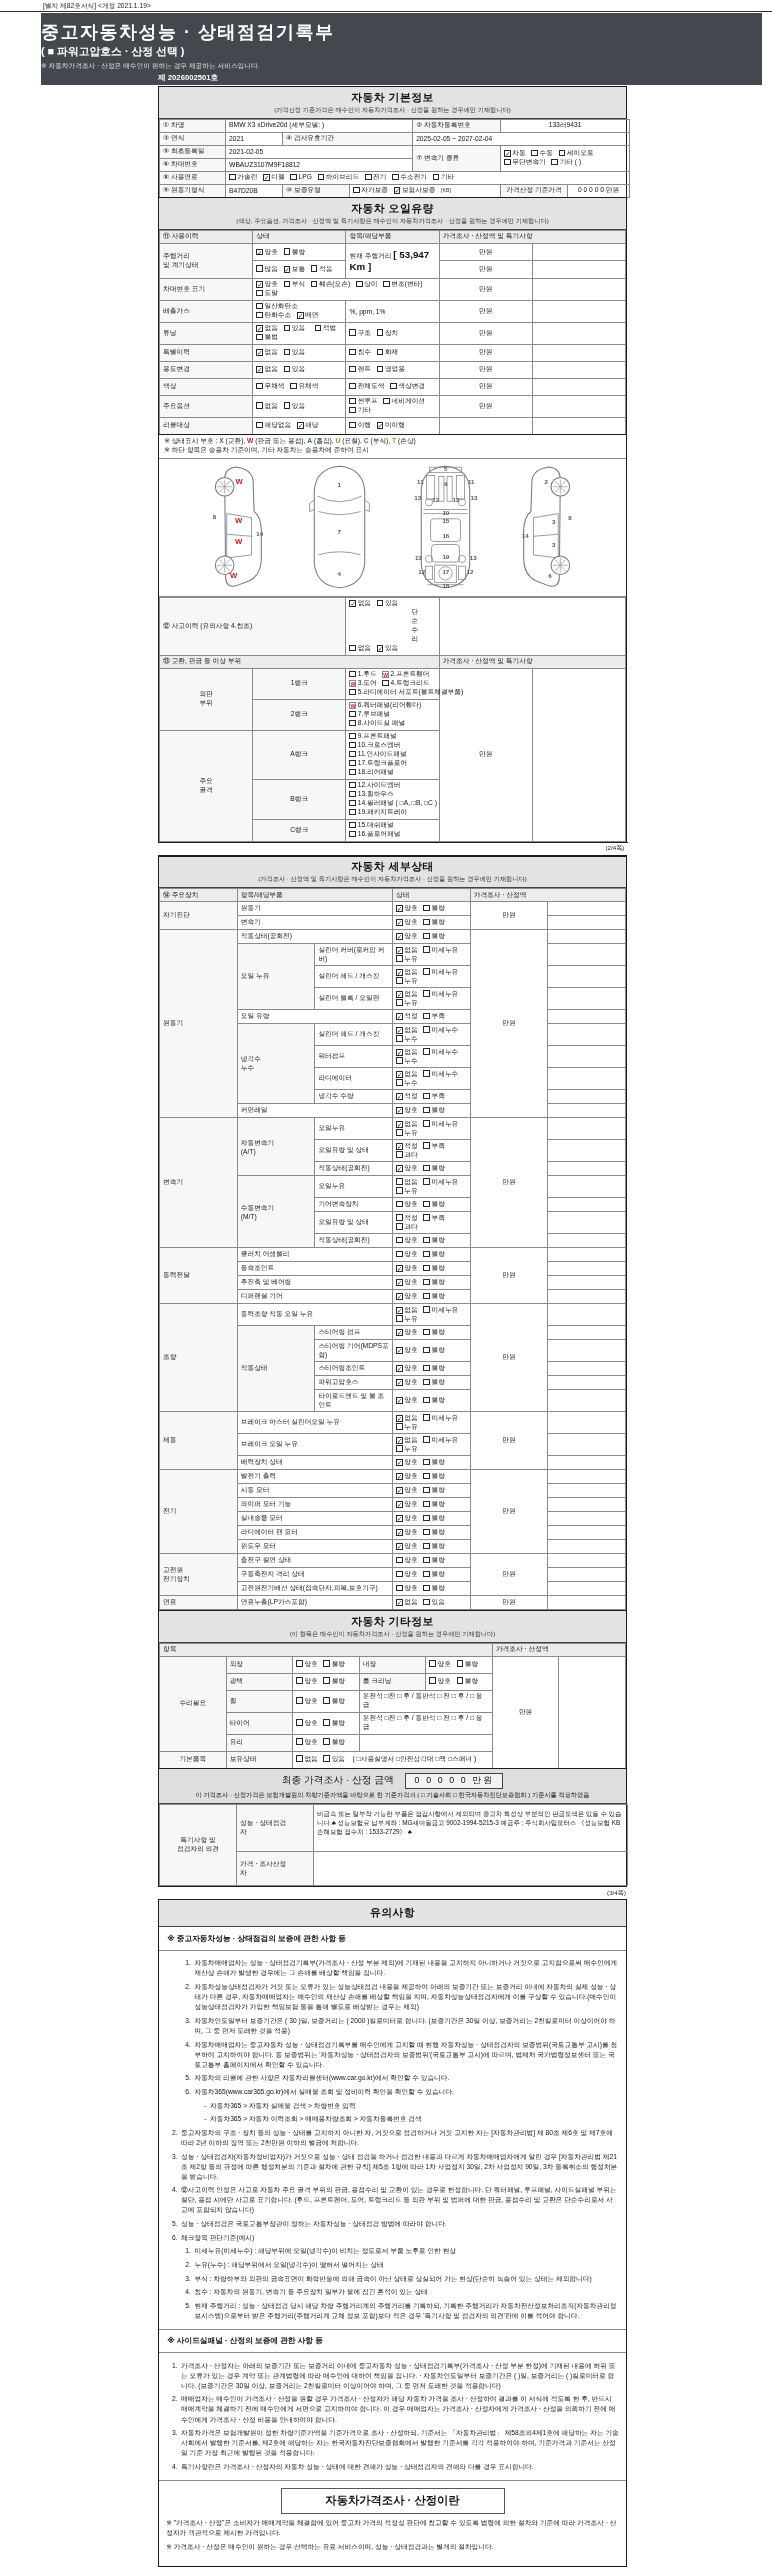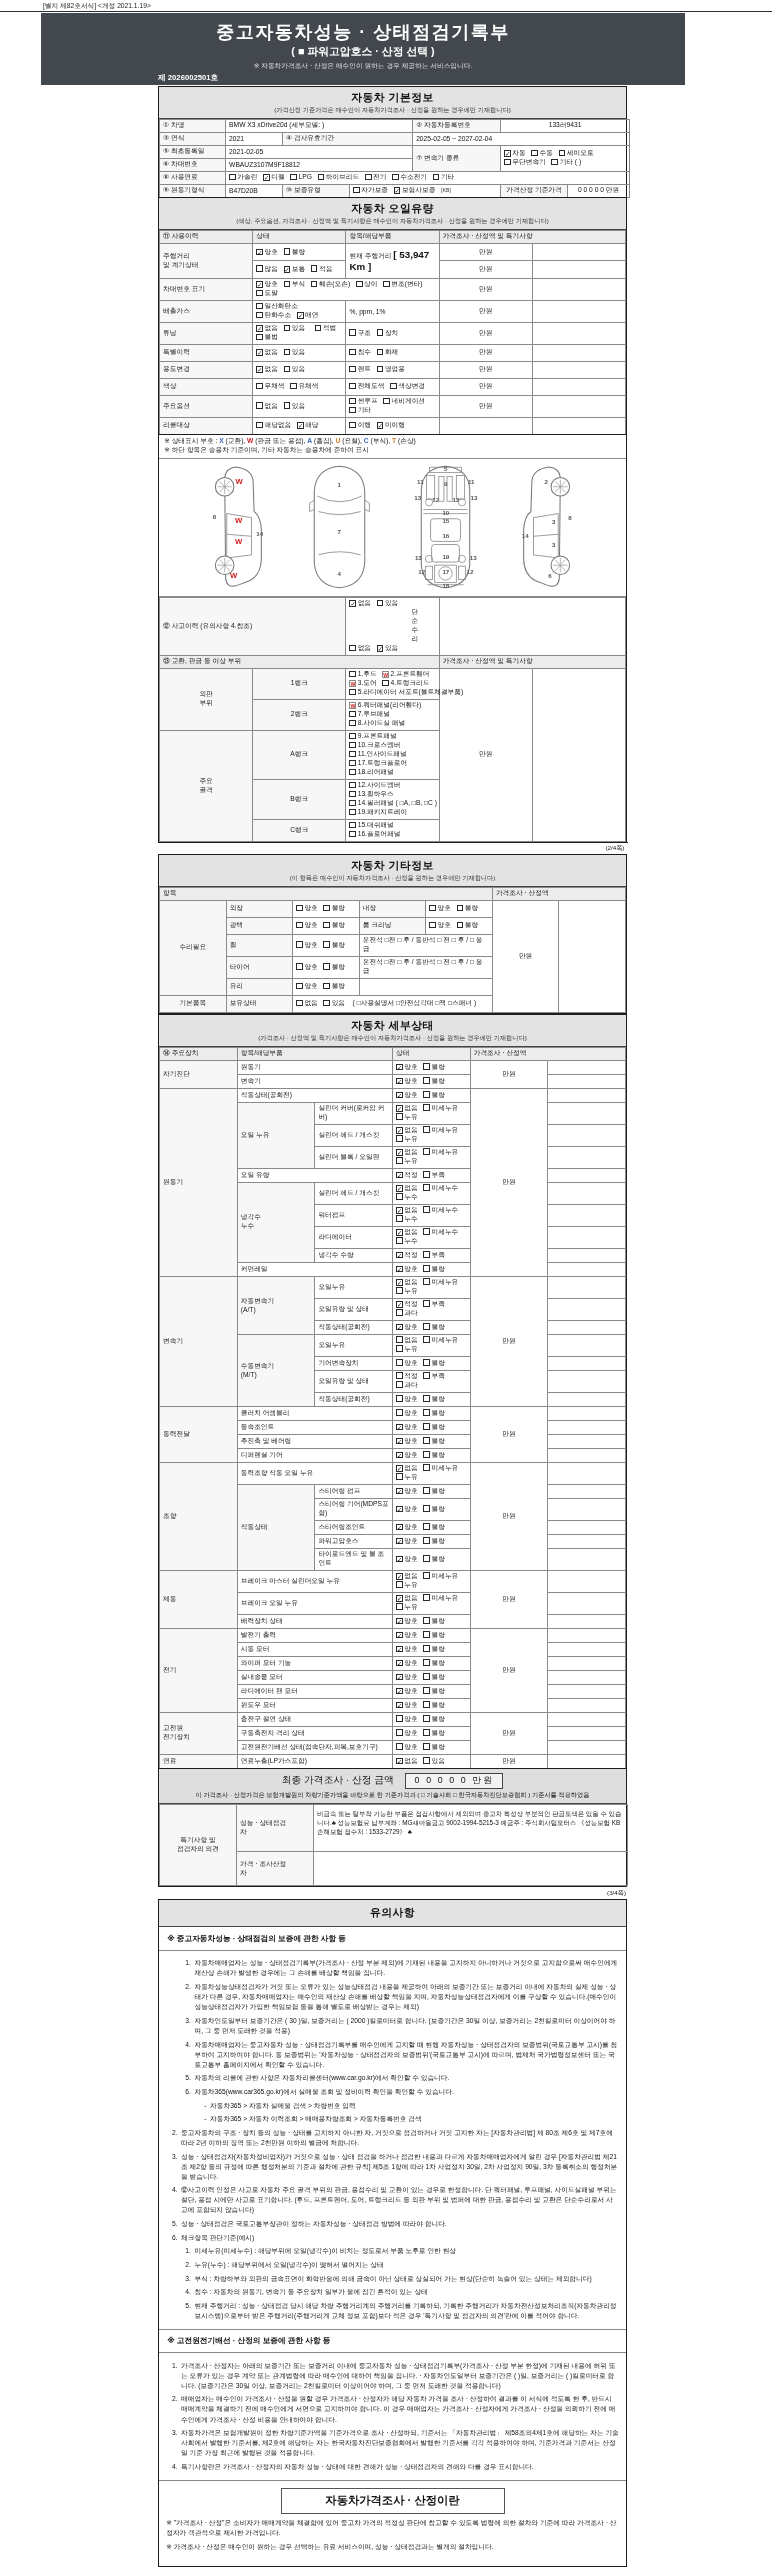--- a/index.html
+++ b/index.html
@@ -1,20 +1,20 @@
 <!DOCTYPE html>
 <html style="font-size:8.2px"><head>
 <meta charset="utf-8">
 <style>
   html,body{margin:0;padding:0}
   body{width:773px;height:2576px;position:relative;overflow:hidden;background:#fff;
        font-family:"Liberation Sans","DejaVu Sans",sans-serif;color:#111;-webkit-font-smoothing:antialiased}
   .topnote{position:absolute;top:1.5px;left:43px;font-size:6.7px;color:#222}
   .topline{position:absolute;top:10.8px;left:0;width:773px;height:0;border-top:1.5px solid #2b2e31}
-  .band{position:absolute;top:13.4px;left:41px;width:644px;height:72px;background:#43484e;color:#fff;text-align:center}
+  .band{position:absolute;top:13.4px;left:41px;width:721px;height:72px;background:#43484e;color:#fff;}
   .band .t1{font-size:18px;font-weight:bold;letter-spacing:1.5px;margin-top:6.2px}
   .band .t2{font-size:10.8px;font-weight:bold;margin-top:1.5px}
   .band .t3{font-size:6.7px;color:#e2e2e2;margin-top:2.6px}
   .band .docno{position:absolute;left:117px;bottom:2.1px;font-size:7.7px;font-weight:bold}
   .doc{position:absolute;left:158px;top:86px;width:469px}
   .box{border:1.5px solid #1c1c1c;border-top-width:1px;background:#fff;margin-bottom:0}
   .box + .box{border-top-width:1.5px;margin-top:-1.5px}
   .sechead{background:#e3e3e3;text-align:center;padding:3.6px 0 3.1px;border-bottom:0.5px solid #444}
   .sechead .t{font-size:10.8px;font-weight:bold;letter-spacing:0.5px}
   .sechead .n{font-size:6.2px;color:#333;margin-top:1px}
@@ -326,20 +326,274 @@
           </tr>
           <tr>
             <td class="lbl ctr">C랭크</td>
             <td><span class="opt"><span class="cb"></span>15.대쉬패널</span><span class="opt"><span class="cb"></span>16.플로어패널</span></td>
           </tr>
         </tbody>
       </table>
     <div class="marker" style="border-top:1.5px solid #1c1c1c;margin:0 -1.5px;padding-right:3.1px;background:#fff">(2/4쪽)</div>
   </div>
 
+  <div class="box" style="margin-top:0">
+    <div class="sechead">
+      <div class="t">자동차 세부상태</div>
+      <div class="n">(가격조사 · 산정액 및 특기사항은 매수인이 자동차가격조사 · 산정을 원하는 경우에만 기재합니다)</div>
+    </div>
+    <table id="detail-table">
+        <tbody>
+          <tr>
+    <td class="hd">⑭ 주요장치</td>
+            <td class="hd" colspan="2">항목/해당부품</td>
+    <td class="hd">상태</td>
+            <td class="hd" colspan="2">가격조사 · 산정액</td>
+          </tr>
+          <tr style="height:14px">
+            <td class="lbl" rowspan="2" style="white-space:pre-line">자기진단</td>
+            <td colspan="2">원동기</td>
+            <td><span class="opt"><span class="cb ck"></span>양호</span><span class="opt"><span class="cb"></span>불량</span></td>
+            <td class="ctr" rowspan="2">만원</td>
+            <td></td>
+          </tr>
+          <tr style="height:14px">
+            <td colspan="2">변속기</td>
+            <td><span class="opt"><span class="cb ck"></span>양호</span><span class="opt"><span class="cb"></span>불량</span></td>
+            <td></td>
+          </tr>
+          <tr style="height:14px">
+            <td class="lbl" rowspan="10" style="white-space:pre-line">원동기</td>
+            <td colspan="2">작동상태(공회전)</td>
+            <td><span class="opt"><span class="cb ck"></span>양호</span><span class="opt"><span class="cb"></span>불량</span></td>
+            <td class="ctr" rowspan="10">만원</td>
+            <td></td>
+          </tr>
+          <tr style="height:14px">
+            <td class="lbl" rowspan="3" style="white-space:pre-line">오일 누유</td>
+            <td>실린더 커버(로커암 커버)</td>
+            <td><span class="opt"><span class="cb ck"></span>없음</span><span class="opt"><span class="cb"></span>미세누유</span><span class="opt"><span class="cb"></span>누유</span></td>
+            <td></td>
+          </tr>
+          <tr style="height:14px">
+            <td>실린더 헤드 / 개스킷</td>
+            <td><span class="opt"><span class="cb ck"></span>없음</span><span class="opt"><span class="cb"></span>미세누유</span><span class="opt"><span class="cb"></span>누유</span></td>
+            <td></td>
+          </tr>
+          <tr style="height:14px">
+            <td>실린더 블록 / 오일팬</td>
+            <td><span class="opt"><span class="cb ck"></span>없음</span><span class="opt"><span class="cb"></span>미세누유</span><span class="opt"><span class="cb"></span>누유</span></td>
+            <td></td>
+          </tr>
+          <tr style="height:14px">
+            <td colspan="2">오일 유량</td>
+            <td><span class="opt"><span class="cb ck"></span>적정</span><span class="opt"><span class="cb"></span>부족</span></td>
+            <td></td>
+          </tr>
+          <tr style="height:14px">
+            <td class="lbl" rowspan="4" style="white-space:pre-line">냉각수
+누수</td>
+            <td>실린더 헤드 / 개스킷</td>
+            <td><span class="opt"><span class="cb ck"></span>없음</span><span class="opt"><span class="cb"></span>미세누수</span><span class="opt"><span class="cb"></span>누수</span></td>
+            <td></td>
+          </tr>
+          <tr style="height:14px">
+            <td>워터펌프</td>
+            <td><span class="opt"><span class="cb ck"></span>없음</span><span class="opt"><span class="cb"></span>미세누수</span><span class="opt"><span class="cb"></span>누수</span></td>
+            <td></td>
+          </tr>
+          <tr style="height:14px">
+            <td>라디에이터</td>
+            <td><span class="opt"><span class="cb ck"></span>없음</span><span class="opt"><span class="cb"></span>미세누수</span><span class="opt"><span class="cb"></span>누수</span></td>
+            <td></td>
+          </tr>
+          <tr style="height:14px">
+            <td>냉각수 수량</td>
+            <td><span class="opt"><span class="cb ck"></span>적정</span><span class="opt"><span class="cb"></span>부족</span></td>
+            <td></td>
+          </tr>
+          <tr style="height:14px">
+            <td colspan="2">커먼레일</td>
+            <td><span class="opt"><span class="cb ck"></span>양호</span><span class="opt"><span class="cb"></span>불량</span></td>
+            <td></td>
+          </tr>
+          <tr style="height:14px">
+            <td class="lbl" rowspan="7" style="white-space:pre-line">변속기</td>
+            <td class="lbl" rowspan="3" style="white-space:pre-line">자동변속기
+(A/T)</td>
+            <td>오일누유</td>
+            <td><span class="opt"><span class="cb ck"></span>없음</span><span class="opt"><span class="cb"></span>미세누유</span><span class="opt"><span class="cb"></span>누유</span></td>
+            <td class="ctr" rowspan="7">만원</td>
+            <td></td>
+          </tr>
+          <tr style="height:14px">
+            <td>오일유량 및 상태</td>
+            <td><span class="opt"><span class="cb ck"></span>적정</span><span class="opt"><span class="cb"></span>부족</span><span class="opt"><span class="cb"></span>과다</span></td>
+            <td></td>
+          </tr>
+          <tr style="height:14px">
+            <td>작동상태(공회전)</td>
+            <td><span class="opt"><span class="cb ck"></span>양호</span><span class="opt"><span class="cb"></span>불량</span></td>
+            <td></td>
+          </tr>
+          <tr style="height:14px">
+            <td class="lbl" rowspan="4" style="white-space:pre-line">수동변속기
+(M/T)</td>
+            <td>오일누유</td>
+            <td><span class="opt"><span class="cb"></span>없음</span><span class="opt"><span class="cb"></span>미세누유</span><span class="opt"><span class="cb"></span>누유</span></td>
+            <td></td>
+          </tr>
+          <tr style="height:14px">
+            <td>기어변속장치</td>
+            <td><span class="opt"><span class="cb"></span>양호</span><span class="opt"><span class="cb"></span>불량</span></td>
+            <td></td>
+          </tr>
+          <tr style="height:14px">
+            <td>오일유량 및 상태</td>
+            <td><span class="opt"><span class="cb"></span>적정</span><span class="opt"><span class="cb"></span>부족</span><span class="opt"><span class="cb"></span>과다</span></td>
+            <td></td>
+          </tr>
+          <tr style="height:14px">
+            <td>작동상태(공회전)</td>
+            <td><span class="opt"><span class="cb"></span>양호</span><span class="opt"><span class="cb"></span>불량</span></td>
+            <td></td>
+          </tr>
+          <tr style="height:14px">
+            <td class="lbl" rowspan="4" style="white-space:pre-line">동력전달</td>
+            <td colspan="2">클러치 어셈블리</td>
+            <td><span class="opt"><span class="cb"></span>양호</span><span class="opt"><span class="cb"></span>불량</span></td>
+            <td class="ctr" rowspan="4">만원</td>
+            <td></td>
+          </tr>
+          <tr style="height:14px">
+            <td colspan="2">등속조인트</td>
+            <td><span class="opt"><span class="cb ck"></span>양호</span><span class="opt"><span class="cb"></span>불량</span></td>
+            <td></td>
+          </tr>
+          <tr style="height:14px">
+            <td colspan="2">추진축 및 베어링</td>
+            <td><span class="opt"><span class="cb ck"></span>양호</span><span class="opt"><span class="cb"></span>불량</span></td>
+            <td></td>
+          </tr>
+          <tr style="height:14px">
+            <td colspan="2">디퍼렌셜 기어</td>
+            <td><span class="opt"><span class="cb ck"></span>양호</span><span class="opt"><span class="cb"></span>불량</span></td>
+            <td></td>
+          </tr>
+          <tr style="height:14px">
+            <td class="lbl" rowspan="6" style="white-space:pre-line">조향</td>
+            <td colspan="2">동력조향 작동 오일 누유</td>
+            <td><span class="opt"><span class="cb ck"></span>없음</span><span class="opt"><span class="cb"></span>미세누유</span><span class="opt"><span class="cb"></span>누유</span></td>
+            <td class="ctr" rowspan="6">만원</td>
+            <td></td>
+          </tr>
+          <tr style="height:14px">
+            <td class="lbl" rowspan="5" style="white-space:pre-line">작동상태</td>
+            <td>스티어링 펌프</td>
+            <td><span class="opt"><span class="cb ck"></span>양호</span><span class="opt"><span class="cb"></span>불량</span></td>
+            <td></td>
+          </tr>
+          <tr style="height:14px">
+            <td>스티어링 기어(MDPS포함)</td>
+            <td><span class="opt"><span class="cb ck"></span>양호</span><span class="opt"><span class="cb"></span>불량</span></td>
+            <td></td>
+          </tr>
+          <tr style="height:14px">
+            <td>스티어링조인트</td>
+            <td><span class="opt"><span class="cb ck"></span>양호</span><span class="opt"><span class="cb"></span>불량</span></td>
+            <td></td>
+          </tr>
+          <tr style="height:14px">
+            <td>파워고압호스</td>
+            <td><span class="opt"><span class="cb ck"></span>양호</span><span class="opt"><span class="cb"></span>불량</span></td>
+            <td></td>
+          </tr>
+          <tr style="height:14px">
+            <td>타이로드엔드 및 볼 조인트</td>
+            <td><span class="opt"><span class="cb ck"></span>양호</span><span class="opt"><span class="cb"></span>불량</span></td>
+            <td></td>
+          </tr>
+          <tr style="height:14px">
+            <td class="lbl" rowspan="3" style="white-space:pre-line">제동</td>
+            <td colspan="2">브레이크 마스터 실린더오일 누유</td>
+            <td><span class="opt"><span class="cb ck"></span>없음</span><span class="opt"><span class="cb"></span>미세누유</span><span class="opt"><span class="cb"></span>누유</span></td>
+            <td class="ctr" rowspan="3">만원</td>
+            <td></td>
+          </tr>
+          <tr style="height:14px">
+            <td colspan="2">브레이크 오일 누유</td>
+            <td><span class="opt"><span class="cb ck"></span>없음</span><span class="opt"><span class="cb"></span>미세누유</span><span class="opt"><span class="cb"></span>누유</span></td>
+            <td></td>
+          </tr>
+          <tr style="height:14px">
+            <td colspan="2">배력장치 상태</td>
+            <td><span class="opt"><span class="cb ck"></span>양호</span><span class="opt"><span class="cb"></span>불량</span></td>
+            <td></td>
+          </tr>
+          <tr style="height:14px">
+            <td class="lbl" rowspan="6" style="white-space:pre-line">전기</td>
+            <td colspan="2">발전기 출력</td>
+            <td><span class="opt"><span class="cb ck"></span>양호</span><span class="opt"><span class="cb"></span>불량</span></td>
+            <td class="ctr" rowspan="6">만원</td>
+            <td></td>
+          </tr>
+          <tr style="height:14px">
+            <td colspan="2">시동 모터</td>
+            <td><span class="opt"><span class="cb ck"></span>양호</span><span class="opt"><span class="cb"></span>불량</span></td>
+            <td></td>
+          </tr>
+          <tr style="height:14px">
+            <td colspan="2">와이퍼 모터 기능</td>
+            <td><span class="opt"><span class="cb ck"></span>양호</span><span class="opt"><span class="cb"></span>불량</span></td>
+            <td></td>
+          </tr>
+          <tr style="height:14px">
+            <td colspan="2">실내송풍 모터</td>
+            <td><span class="opt"><span class="cb ck"></span>양호</span><span class="opt"><span class="cb"></span>불량</span></td>
+            <td></td>
+          </tr>
+          <tr style="height:14px">
+            <td colspan="2">라디에이터 팬 모터</td>
+            <td><span class="opt"><span class="cb ck"></span>양호</span><span class="opt"><span class="cb"></span>불량</span></td>
+            <td></td>
+          </tr>
+          <tr style="height:14px">
+            <td colspan="2">윈도우 모터</td>
+            <td><span class="opt"><span class="cb ck"></span>양호</span><span class="opt"><span class="cb"></span>불량</span></td>
+            <td></td>
+          </tr>
+          <tr style="height:14px">
+            <td class="lbl" rowspan="3" style="white-space:pre-line">고전원
+전기장치</td>
+            <td colspan="2">충전구 절연 상태</td>
+            <td><span class="opt"><span class="cb"></span>양호</span><span class="opt"><span class="cb"></span>불량</span></td>
+            <td class="ctr" rowspan="3">만원</td>
+            <td></td>
+          </tr>
+          <tr style="height:14px">
+            <td colspan="2">구동축전지 격리 상태</td>
+            <td><span class="opt"><span class="cb"></span>양호</span><span class="opt"><span class="cb"></span>불량</span></td>
+            <td></td>
+          </tr>
+          <tr style="height:14px">
+            <td colspan="2">고전원전기배선 상태(접속단자,피복,보호기구)</td>
+            <td><span class="opt"><span class="cb"></span>양호</span><span class="opt"><span class="cb"></span>불량</span></td>
+            <td></td>
+          </tr>
+          <tr style="height:14px">
+            <td class="lbl" rowspan="1" style="white-space:pre-line">연료</td>
+            <td colspan="2">연료누출(LP가스포함)</td>
+            <td><span class="opt"><span class="cb ck"></span>없음</span><span class="opt"><span class="cb"></span>있음</span></td>
+            <td class="ctr" rowspan="1">만원</td>
+            <td></td>
+          </tr>
+        </tbody>
+      </table>
+  </div>
+
   <div class="box">
     <div class="sechead">
       <div class="t">자동차 기타정보</div>
       <div class="n">(이 항목은 매수인이 자동차가격조사 · 산정을 원하는 경우에만 기재합니다)</div>
     </div>
     <table id="etc-table">
         <tbody>
           <tr>
     <td class="hd" colspan="5">항목</td>
     <td class="hd" colspan="2">가격조사 · 산정액</td>
@@ -371,274 +625,20 @@
           </tr>
           <tr style="height:17px">
             <td class="lbl">유리</td>
             <td><span class="opt"><span class="cb"></span>양호</span><span class="opt"><span class="cb"></span>불량</span></td>
             <td colspan="2"></td>
           </tr>
           <tr style="height:17px">
     <td class="lbl ctr">기본품목</td>
     <td class="lbl">보유상태</td>
     <td colspan="3"><span class="opt"><span class="cb"></span>없음</span><span class="opt"><span class="cb"></span>있음</span> ( □사용설명서 □안전삼각대 □잭 □스패너 )</td>
-          </tr>
-        </tbody>
-      </table>
-  </div>
-
-  <div class="box" style="margin-top:0">
-    <div class="sechead">
-      <div class="t">자동차 세부상태</div>
-      <div class="n">(가격조사 · 산정액 및 특기사항은 매수인이 자동차가격조사 · 산정을 원하는 경우에만 기재합니다)</div>
-    </div>
-    <table id="detail-table">
-        <tbody>
-          <tr>
-    <td class="hd">⑭ 주요장치</td>
-            <td class="hd" colspan="2">항목/해당부품</td>
-    <td class="hd">상태</td>
-            <td class="hd" colspan="2">가격조사 · 산정액</td>
-          </tr>
-          <tr style="height:14px">
-            <td class="lbl" rowspan="2" style="white-space:pre-line">자기진단</td>
-            <td colspan="2">원동기</td>
-            <td><span class="opt"><span class="cb ck"></span>양호</span><span class="opt"><span class="cb"></span>불량</span></td>
-            <td class="ctr" rowspan="2">만원</td>
-            <td></td>
-          </tr>
-          <tr style="height:14px">
-            <td colspan="2">변속기</td>
-            <td><span class="opt"><span class="cb ck"></span>양호</span><span class="opt"><span class="cb"></span>불량</span></td>
-            <td></td>
-          </tr>
-          <tr style="height:14px">
-            <td class="lbl" rowspan="10" style="white-space:pre-line">원동기</td>
-            <td colspan="2">작동상태(공회전)</td>
-            <td><span class="opt"><span class="cb ck"></span>양호</span><span class="opt"><span class="cb"></span>불량</span></td>
-            <td class="ctr" rowspan="10">만원</td>
-            <td></td>
-          </tr>
-          <tr style="height:14px">
-            <td class="lbl" rowspan="3" style="white-space:pre-line">오일 누유</td>
-            <td>실린더 커버(로커암 커버)</td>
-            <td><span class="opt"><span class="cb ck"></span>없음</span><span class="opt"><span class="cb"></span>미세누유</span><span class="opt"><span class="cb"></span>누유</span></td>
-            <td></td>
-          </tr>
-          <tr style="height:14px">
-            <td>실린더 헤드 / 개스킷</td>
-            <td><span class="opt"><span class="cb ck"></span>없음</span><span class="opt"><span class="cb"></span>미세누유</span><span class="opt"><span class="cb"></span>누유</span></td>
-            <td></td>
-          </tr>
-          <tr style="height:14px">
-            <td>실린더 블록 / 오일팬</td>
-            <td><span class="opt"><span class="cb ck"></span>없음</span><span class="opt"><span class="cb"></span>미세누유</span><span class="opt"><span class="cb"></span>누유</span></td>
-            <td></td>
-          </tr>
-          <tr style="height:14px">
-            <td colspan="2">오일 유량</td>
-            <td><span class="opt"><span class="cb ck"></span>적정</span><span class="opt"><span class="cb"></span>부족</span></td>
-            <td></td>
-          </tr>
-          <tr style="height:14px">
-            <td class="lbl" rowspan="4" style="white-space:pre-line">냉각수
-누수</td>
-            <td>실린더 헤드 / 개스킷</td>
-            <td><span class="opt"><span class="cb ck"></span>없음</span><span class="opt"><span class="cb"></span>미세누수</span><span class="opt"><span class="cb"></span>누수</span></td>
-            <td></td>
-          </tr>
-          <tr style="height:14px">
-            <td>워터펌프</td>
-            <td><span class="opt"><span class="cb ck"></span>없음</span><span class="opt"><span class="cb"></span>미세누수</span><span class="opt"><span class="cb"></span>누수</span></td>
-            <td></td>
-          </tr>
-          <tr style="height:14px">
-            <td>라디에이터</td>
-            <td><span class="opt"><span class="cb ck"></span>없음</span><span class="opt"><span class="cb"></span>미세누수</span><span class="opt"><span class="cb"></span>누수</span></td>
-            <td></td>
-          </tr>
-          <tr style="height:14px">
-            <td>냉각수 수량</td>
-            <td><span class="opt"><span class="cb ck"></span>적정</span><span class="opt"><span class="cb"></span>부족</span></td>
-            <td></td>
-          </tr>
-          <tr style="height:14px">
-            <td colspan="2">커먼레일</td>
-            <td><span class="opt"><span class="cb ck"></span>양호</span><span class="opt"><span class="cb"></span>불량</span></td>
-            <td></td>
-          </tr>
-          <tr style="height:14px">
-            <td class="lbl" rowspan="7" style="white-space:pre-line">변속기</td>
-            <td class="lbl" rowspan="3" style="white-space:pre-line">자동변속기
-(A/T)</td>
-            <td>오일누유</td>
-            <td><span class="opt"><span class="cb ck"></span>없음</span><span class="opt"><span class="cb"></span>미세누유</span><span class="opt"><span class="cb"></span>누유</span></td>
-            <td class="ctr" rowspan="7">만원</td>
-            <td></td>
-          </tr>
-          <tr style="height:14px">
-            <td>오일유량 및 상태</td>
-            <td><span class="opt"><span class="cb ck"></span>적정</span><span class="opt"><span class="cb"></span>부족</span><span class="opt"><span class="cb"></span>과다</span></td>
-            <td></td>
-          </tr>
-          <tr style="height:14px">
-            <td>작동상태(공회전)</td>
-            <td><span class="opt"><span class="cb ck"></span>양호</span><span class="opt"><span class="cb"></span>불량</span></td>
-            <td></td>
-          </tr>
-          <tr style="height:14px">
-            <td class="lbl" rowspan="4" style="white-space:pre-line">수동변속기
-(M/T)</td>
-            <td>오일누유</td>
-            <td><span class="opt"><span class="cb"></span>없음</span><span class="opt"><span class="cb"></span>미세누유</span><span class="opt"><span class="cb"></span>누유</span></td>
-            <td></td>
-          </tr>
-          <tr style="height:14px">
-            <td>기어변속장치</td>
-            <td><span class="opt"><span class="cb"></span>양호</span><span class="opt"><span class="cb"></span>불량</span></td>
-            <td></td>
-          </tr>
-          <tr style="height:14px">
-            <td>오일유량 및 상태</td>
-            <td><span class="opt"><span class="cb"></span>적정</span><span class="opt"><span class="cb"></span>부족</span><span class="opt"><span class="cb"></span>과다</span></td>
-            <td></td>
-          </tr>
-          <tr style="height:14px">
-            <td>작동상태(공회전)</td>
-            <td><span class="opt"><span class="cb"></span>양호</span><span class="opt"><span class="cb"></span>불량</span></td>
-            <td></td>
-          </tr>
-          <tr style="height:14px">
-            <td class="lbl" rowspan="4" style="white-space:pre-line">동력전달</td>
-            <td colspan="2">클러치 어셈블리</td>
-            <td><span class="opt"><span class="cb"></span>양호</span><span class="opt"><span class="cb"></span>불량</span></td>
-            <td class="ctr" rowspan="4">만원</td>
-            <td></td>
-          </tr>
-          <tr style="height:14px">
-            <td colspan="2">등속조인트</td>
-            <td><span class="opt"><span class="cb ck"></span>양호</span><span class="opt"><span class="cb"></span>불량</span></td>
-            <td></td>
-          </tr>
-          <tr style="height:14px">
-            <td colspan="2">추진축 및 베어링</td>
-            <td><span class="opt"><span class="cb ck"></span>양호</span><span class="opt"><span class="cb"></span>불량</span></td>
-            <td></td>
-          </tr>
-          <tr style="height:14px">
-            <td colspan="2">디퍼렌셜 기어</td>
-            <td><span class="opt"><span class="cb ck"></span>양호</span><span class="opt"><span class="cb"></span>불량</span></td>
-            <td></td>
-          </tr>
-          <tr style="height:14px">
-            <td class="lbl" rowspan="6" style="white-space:pre-line">조향</td>
-            <td colspan="2">동력조향 작동 오일 누유</td>
-            <td><span class="opt"><span class="cb ck"></span>없음</span><span class="opt"><span class="cb"></span>미세누유</span><span class="opt"><span class="cb"></span>누유</span></td>
-            <td class="ctr" rowspan="6">만원</td>
-            <td></td>
-          </tr>
-          <tr style="height:14px">
-            <td class="lbl" rowspan="5" style="white-space:pre-line">작동상태</td>
-            <td>스티어링 펌프</td>
-            <td><span class="opt"><span class="cb ck"></span>양호</span><span class="opt"><span class="cb"></span>불량</span></td>
-            <td></td>
-          </tr>
-          <tr style="height:14px">
-            <td>스티어링 기어(MDPS포함)</td>
-            <td><span class="opt"><span class="cb ck"></span>양호</span><span class="opt"><span class="cb"></span>불량</span></td>
-            <td></td>
-          </tr>
-          <tr style="height:14px">
-            <td>스티어링조인트</td>
-            <td><span class="opt"><span class="cb ck"></span>양호</span><span class="opt"><span class="cb"></span>불량</span></td>
-            <td></td>
-          </tr>
-          <tr style="height:14px">
-            <td>파워고압호스</td>
-            <td><span class="opt"><span class="cb ck"></span>양호</span><span class="opt"><span class="cb"></span>불량</span></td>
-            <td></td>
-          </tr>
-          <tr style="height:14px">
-            <td>타이로드엔드 및 볼 조인트</td>
-            <td><span class="opt"><span class="cb ck"></span>양호</span><span class="opt"><span class="cb"></span>불량</span></td>
-            <td></td>
-          </tr>
-          <tr style="height:14px">
-            <td class="lbl" rowspan="3" style="white-space:pre-line">제동</td>
-            <td colspan="2">브레이크 마스터 실린더오일 누유</td>
-            <td><span class="opt"><span class="cb ck"></span>없음</span><span class="opt"><span class="cb"></span>미세누유</span><span class="opt"><span class="cb"></span>누유</span></td>
-            <td class="ctr" rowspan="3">만원</td>
-            <td></td>
-          </tr>
-          <tr style="height:14px">
-            <td colspan="2">브레이크 오일 누유</td>
-            <td><span class="opt"><span class="cb ck"></span>없음</span><span class="opt"><span class="cb"></span>미세누유</span><span class="opt"><span class="cb"></span>누유</span></td>
-            <td></td>
-          </tr>
-          <tr style="height:14px">
-            <td colspan="2">배력장치 상태</td>
-            <td><span class="opt"><span class="cb ck"></span>양호</span><span class="opt"><span class="cb"></span>불량</span></td>
-            <td></td>
-          </tr>
-          <tr style="height:14px">
-            <td class="lbl" rowspan="6" style="white-space:pre-line">전기</td>
-            <td colspan="2">발전기 출력</td>
-            <td><span class="opt"><span class="cb ck"></span>양호</span><span class="opt"><span class="cb"></span>불량</span></td>
-            <td class="ctr" rowspan="6">만원</td>
-            <td></td>
-          </tr>
-          <tr style="height:14px">
-            <td colspan="2">시동 모터</td>
-            <td><span class="opt"><span class="cb ck"></span>양호</span><span class="opt"><span class="cb"></span>불량</span></td>
-            <td></td>
-          </tr>
-          <tr style="height:14px">
-            <td colspan="2">와이퍼 모터 기능</td>
-            <td><span class="opt"><span class="cb ck"></span>양호</span><span class="opt"><span class="cb"></span>불량</span></td>
-            <td></td>
-          </tr>
-          <tr style="height:14px">
-            <td colspan="2">실내송풍 모터</td>
-            <td><span class="opt"><span class="cb ck"></span>양호</span><span class="opt"><span class="cb"></span>불량</span></td>
-            <td></td>
-          </tr>
-          <tr style="height:14px">
-            <td colspan="2">라디에이터 팬 모터</td>
-            <td><span class="opt"><span class="cb ck"></span>양호</span><span class="opt"><span class="cb"></span>불량</span></td>
-            <td></td>
-          </tr>
-          <tr style="height:14px">
-            <td colspan="2">윈도우 모터</td>
-            <td><span class="opt"><span class="cb ck"></span>양호</span><span class="opt"><span class="cb"></span>불량</span></td>
-            <td></td>
-          </tr>
-          <tr style="height:14px">
-            <td class="lbl" rowspan="3" style="white-space:pre-line">고전원
-전기장치</td>
-            <td colspan="2">충전구 절연 상태</td>
-            <td><span class="opt"><span class="cb"></span>양호</span><span class="opt"><span class="cb"></span>불량</span></td>
-            <td class="ctr" rowspan="3">만원</td>
-            <td></td>
-          </tr>
-          <tr style="height:14px">
-            <td colspan="2">구동축전지 격리 상태</td>
-            <td><span class="opt"><span class="cb"></span>양호</span><span class="opt"><span class="cb"></span>불량</span></td>
-            <td></td>
-          </tr>
-          <tr style="height:14px">
-            <td colspan="2">고전원전기배선 상태(접속단자,피복,보호기구)</td>
-            <td><span class="opt"><span class="cb"></span>양호</span><span class="opt"><span class="cb"></span>불량</span></td>
-            <td></td>
-          </tr>
-          <tr style="height:14px">
-            <td class="lbl" rowspan="1" style="white-space:pre-line">연료</td>
-            <td colspan="2">연료누출(LP가스포함)</td>
-            <td><span class="opt"><span class="cb ck"></span>없음</span><span class="opt"><span class="cb"></span>있음</span></td>
-            <td class="ctr" rowspan="1">만원</td>
-            <td></td>
           </tr>
         </tbody>
       </table>
   </div>
 
   <div class="box">
     <div class="finalband">
       <span class="big" style="font-size:9.8px">최종 가격조사 · 산정 금액</span>
       <span class="amountbox">0  0  0  0  0 만원</span>
       <div class="finalnote">이 가격조사 · 산정가격은 보험개발원의 차량기준가액을 바탕으로 한 기준가격과 ( □ 기술사회 □ 한국자동차진단보증협회 ) 기준서를 적용하였음</div>
@@ -739,21 +739,21 @@
         </div>
         <div class="nitem ind1">
        <span class="no">4.</span>
           <span>침수 : 자동차의 원동기, 변속기 등 주요장치 일부가 물에 잠긴 흔적이 있는 상태</span>
         </div>
         <div class="nitem ind1">
        <span class="no">5.</span>
           <span>현재 주행거리 : 성능 · 상태점검 당시 해당 차량 주행거리계의 주행거리를 기록하되, 기록한 주행거리가 자동차전산정보처리조직(자동차관리정보시스템)으로부터 받은 주행거리(주행거리계 교체 정보 포함)보다 적은 경우 '특기사항 및 점검자의 의견'란에 이를 적어야 합니다.</span>
         </div>
       </div>
-    <div class="subhead">※ 고전원전기배선 · 산정의 보증에 관한 사항 등</div>
+    <div class="subhead">※ 사이드실패널 · 산정의 보증에 관한 사항 등</div>
     <div class="noticebody" id="notice-list2">
         <div class="nitem ">
        <span class="no">1.</span>
           <span>가격조사 · 산정자는 아래의 보증기간 또는 보증거리 이내에 중고자동차 성능 · 상태점검기록부(가격조사 · 산정 부분 한정)에 기재된 내용에 허위 또는 오류가 있는 경우 계약 또는 관계법령에 따라 매수인에 대하여 책임을 집니다.  · 자동차인도일부터 보증기간은 (      )일, 보증거리는 (      )킬로미터로 합니다. (보증기간은 30일 이상, 보증거리는 2천킬로미터 이상이어야 하며, 그 중 먼저 도래한 것을 적용합니다)</span>
         </div>
         <div class="nitem ">
        <span class="no">2.</span>
           <span>매매업자는 매수인이 가격조사 · 산정을 원할 경우 가격조사 · 산정자가 해당 자동차 가격을 조사 · 산정하여 결과를 이 서식에 적도록 한 후, 반드시 매매계약을 체결하기 전에 매수인에게 서면으로 고지하여야 합니다. 이 경우 매매업자는 가격조사 · 산정자에게 가격조사 · 산정을 의뢰하기 전에 매수인에게 가격조사 · 산정 비용을 안내하여야 합니다.</span>
         </div>
         <div class="nitem ">

